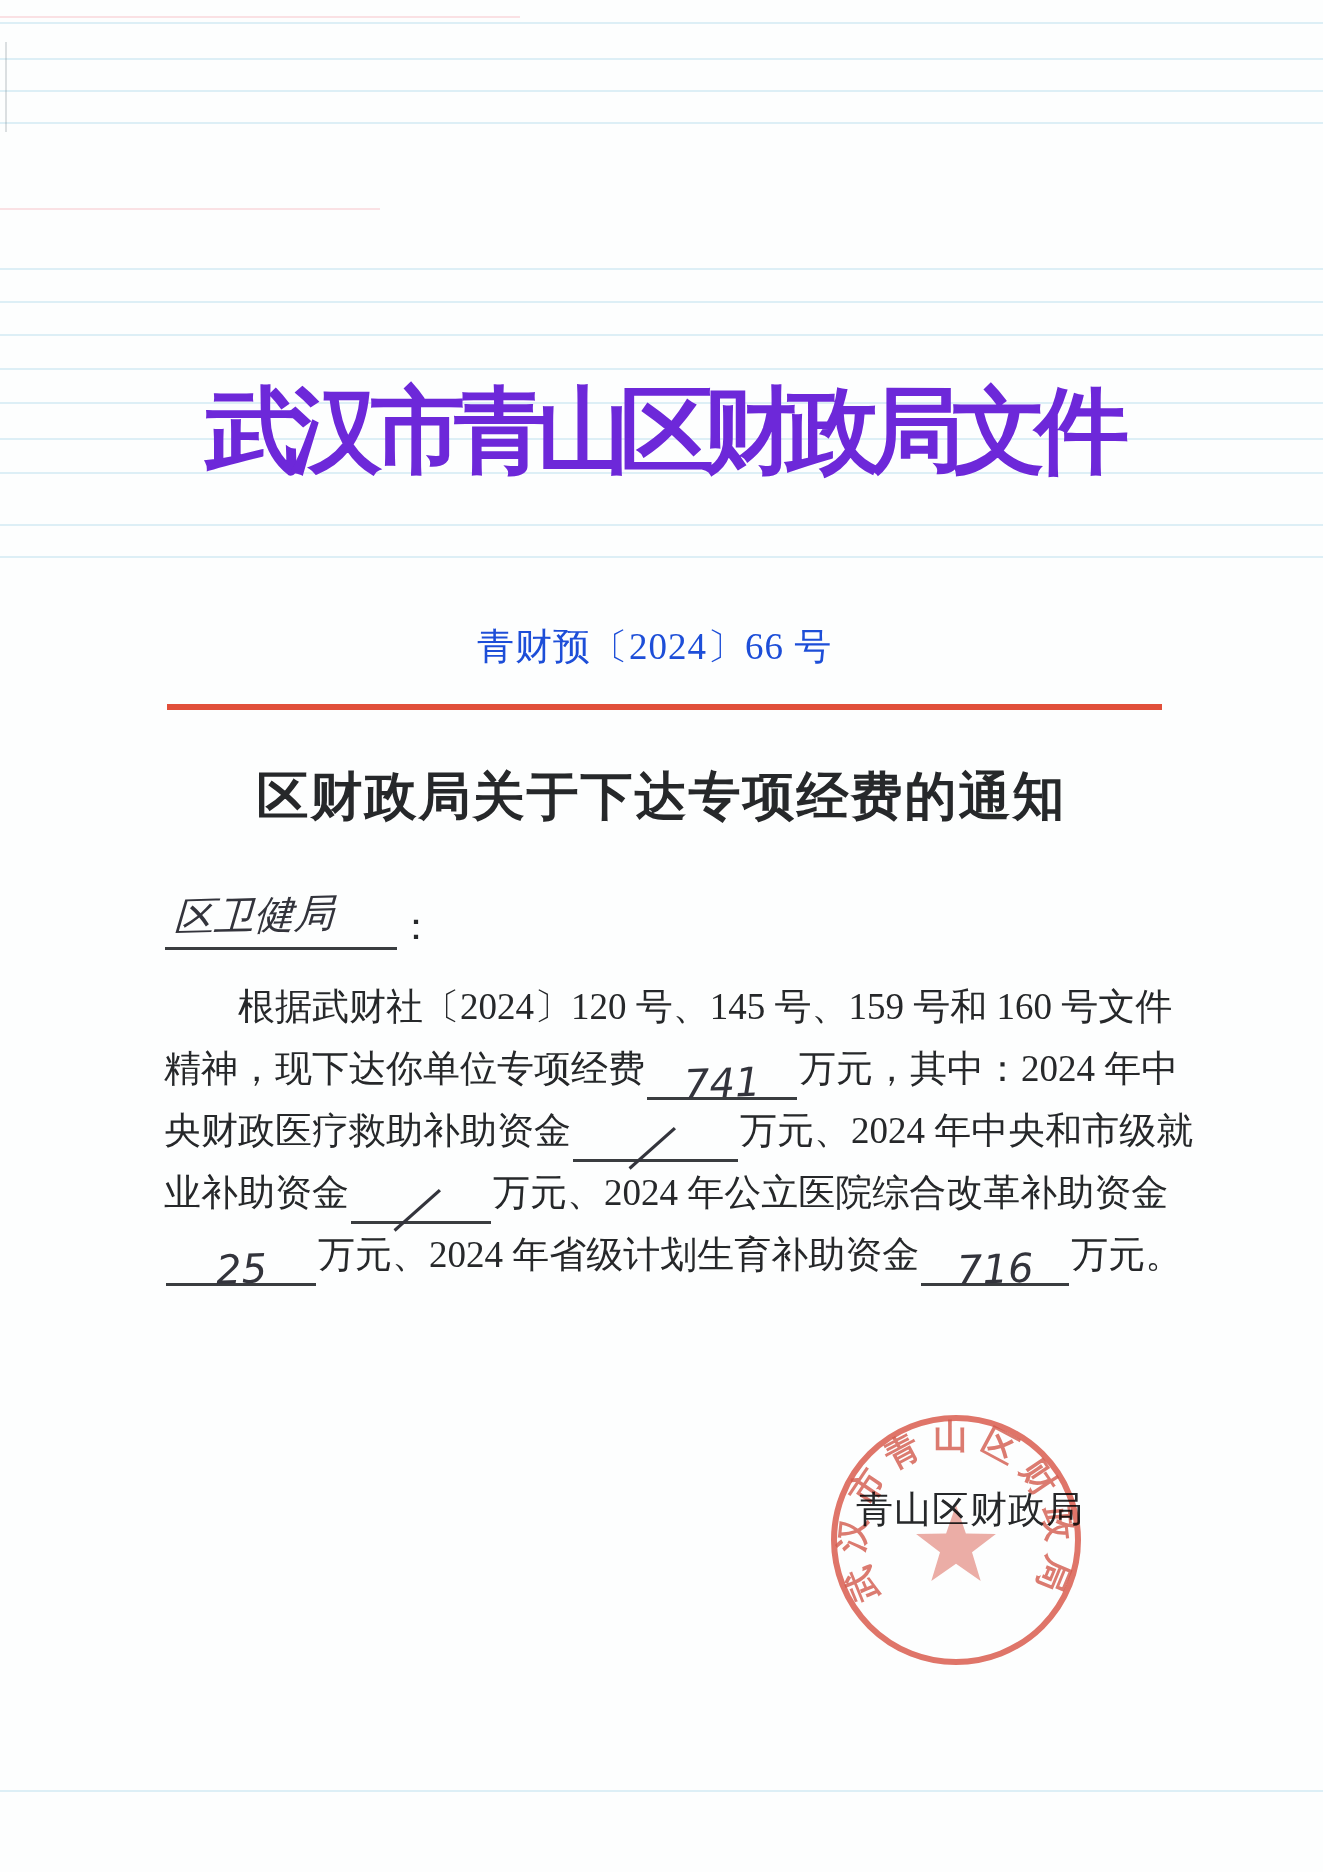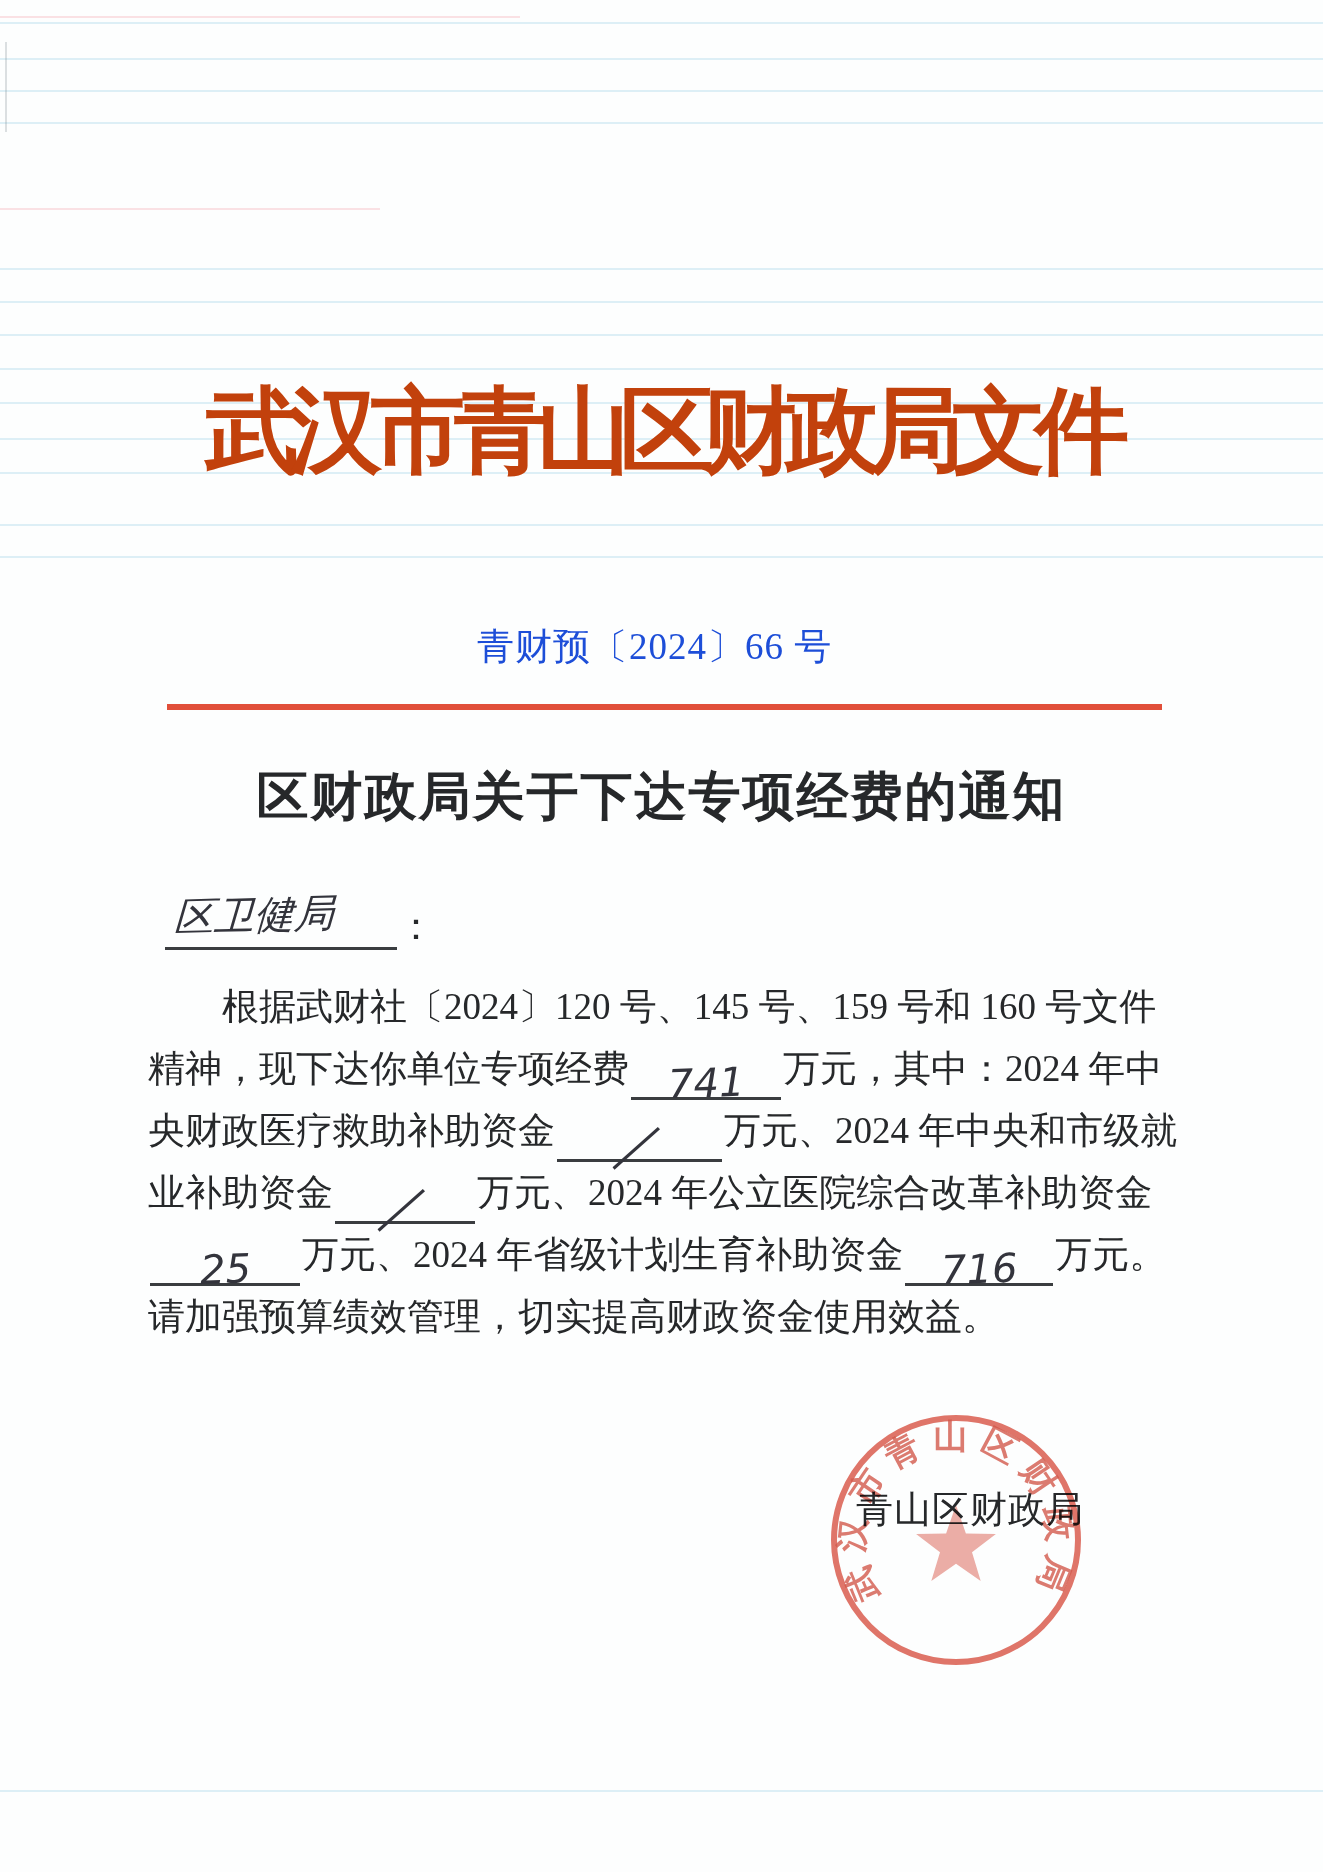--- a/index.html
+++ b/index.html
@@ -21,21 +21,21 @@
   .scan-vert { width: 2px; background: rgba(120, 130, 140, 0.25); }
 
   .header-title {
     position: absolute;
     top: 368px;
     left: 0; right: 0;
     text-align: center;
     font-size: 94px;
     font-weight: bold;
     letter-spacing: -11px;
-    color: #c2410c;
+    color: #6d28d9;
     white-space: nowrap;
   }
   .doc-number {
     position: absolute;
     top: 622px;
     left: 477px;
     font-size: 37px;
     letter-spacing: 1px;
     color: #1d4ed8;
     white-space: nowrap;
@@ -97,21 +97,21 @@
   }
   .body-text {
     position: absolute;
     top: 976px;
     left: 148px;
     width: 1030px;
     font-size: 37px;
     line-height: 62px;
     color: #26282a;
   }
-  .body-line { white-space: nowrap; }
+  .body-line { white-space: nowrap; margin-left: 16px; }
   .indent { padding-left: 74px; }
   .blank {
     display: inline-block;
     border-bottom: 3px solid #3a3d40;
     height: 46px;
     vertical-align: bottom;
     text-align: center;
     position: relative;
     margin: 0 2px;
   }
@@ -209,21 +209,20 @@
     <div class="body-line indent"><span>根据武财社〔2024〕120 号、145 号、159 号和 160 号文件</span></div>
 
     <div class="body-line"><span>精神，现下达你单位专项经费</span><span class="blank w150"><span class="handwriting hw-num">741</span></span><span>万元，其中：2024 年中</span></div>
 
     <div class="body-line"><span>央财政医疗救助补助资金</span><span class="blank w165"><span class="handwriting hw-slash">／</span></span><span>万元、2024 年中央和市级就</span></div>
 
     <div class="body-line"><span>业补助资金</span><span class="blank w140"><span class="handwriting hw-slash">／</span></span><span>万元、2024 年公立医院综合改革补助资金</span></div>
 
     <div class="body-line"><span class="blank w150"><span class="handwriting hw-num">25</span></span><span>万元、2024 年省级计划生育补助资金</span><span class="blank w148"><span class="handwriting hw-num">716</span></span><span>万元。</span></div>
 
-    <div class="body-line"><span>请加强预算绩效管理，切实提高财政资金使用效益。</span></div>
   </div>
 
   <div class="signature-org">青山区财政局</div>
 
   <svg class="seal" viewBox="0 0 270 270">
     <defs>
       <path id="sealTextArc" d="M 59.7 187.8 A 92 92 0 1 1 210.3 187.8" fill="none"></path>
     </defs>
     <circle class="seal-ring" cx="135" cy="135" r="122"></circle>
     <polygon class="seal-star" points="135,100 144.9,128.4 174.9,129 151,147.2 159.7,176 135,158.8 110.3,176 119,147.2 95.1,129 125.1,128.4"></polygon>

